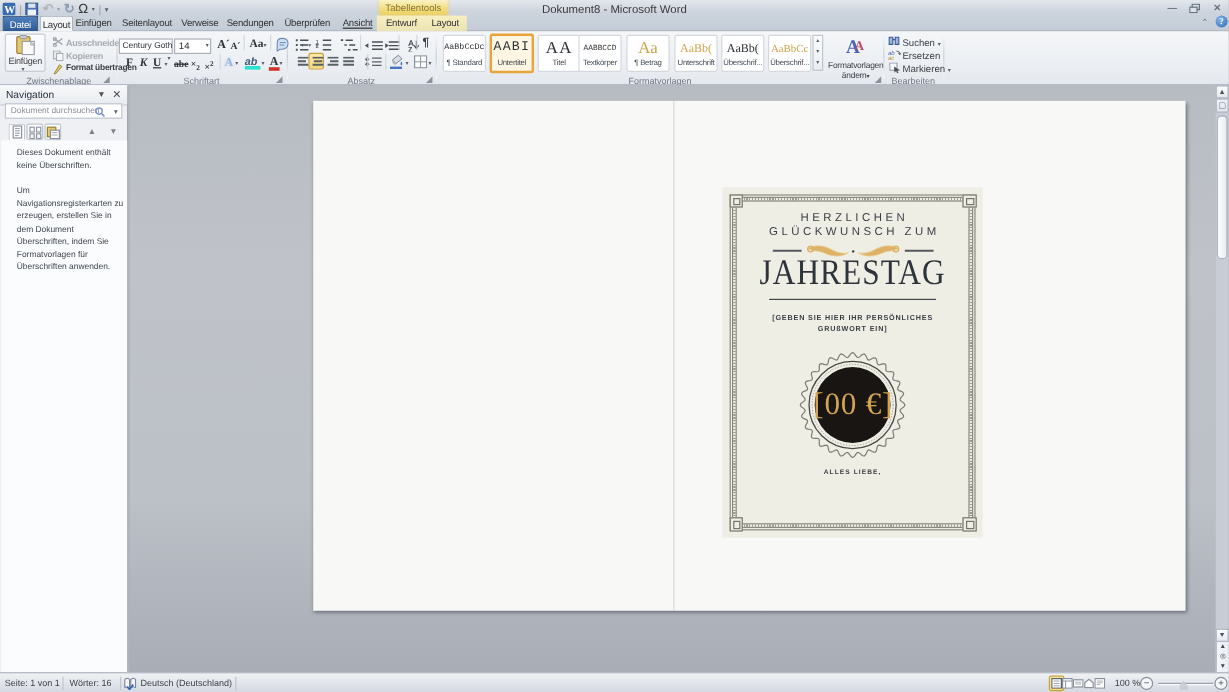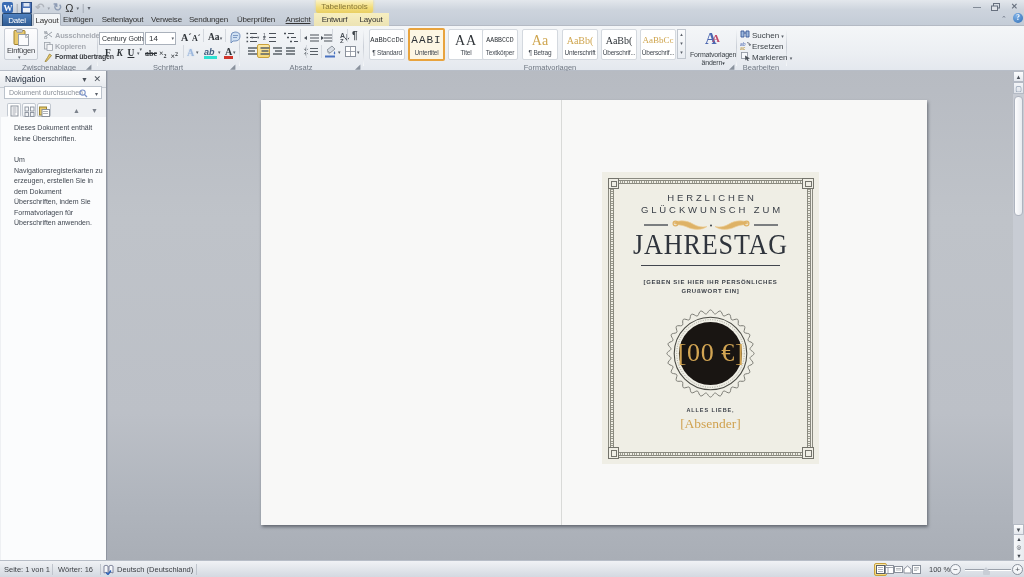--- a/index.html
+++ b/index.html
@@ -45,21 +45,21 @@
 #navhead { position:absolute; left:0; top:0; width:106px; height:17px; background:linear-gradient(#f8f9fa,#e8ebef); border-bottom:1px solid #c8cdd4;
   font-size:8.5px; color:#1f2a3a; line-height:17px; padding-left:5px; }
 #navsearch { position:absolute; left:4px; top:15px; width:98px; height:13px; background:#fff; border:1px solid #bcc3cc; font-size:7px; color:#8b9099; line-height:11px; padding-left:4px; white-space:nowrap; }
 #navtabs { position:absolute; left:4px; top:32px; width:98px; height:14px; }
 .navtab { position:absolute; top:0; width:14px; height:14px; border:1px solid #c2c8d0; background:linear-gradient(#fcfdfe,#eef1f4); border-radius:2px; }
 #navbody { position:absolute; left:1px; top:46px; width:105px; height:443px; background:#fbfcfd; font-size:7px; color:#3f4650; line-height:1.5; }
 #navbody p { margin:0 0 11px 0; }
 
 
 #docarea { position:absolute; left:108px; top:0; width:905px; height:489px; background:linear-gradient(180deg,#b7bbc2 0,#bfc3c9 30%,#bcc0c7 70%,#b0b5bd 88%,#a9aeb6 100%); overflow:hidden; }
-#page { position:absolute; left:153px; top:13px; width:666px; height:425px; background:#f8f8f7; box-shadow:1px 2px 3px rgba(40,45,55,.55);margin-top:16px; }
+#page { position:absolute; left:153px; top:13px; width:727px; height:425px; background:#f8f8f7; box-shadow:1px 2px 3px rgba(40,45,55,.55); }
 #fold { position:absolute; left:300px; top:0; width:1px; height:425px; background:#d9dad8; }
 
 
 #vscroll { position:absolute; left:1013px; top:0; width:11px; height:489px; background:#c8ccd4; }
 
 
 #statusbar { position:absolute; left:0; top:560px; width:1024px; height:17px;
   background:linear-gradient(#f0f2f5,#dfe3e9 60%,#d4d9e1); border-top:1px solid #b7bdc7; font-size:7.5px; color:#3c3f44; }
 .sdiv { position:absolute; top:3px; height:11px; width:1px; background:#c0c5cd; }
 
@@ -91,20 +91,21 @@
       </svg>
     <span style="color:#b0b5bd; font-size:11px; font-weight:bold;">↶</span>
       <span style="color:#9aa0aa; font-size:5px;">▾</span>
     <span style="color:#8e9cb4; font-size:11px; font-weight:bold;">↻</span>
     <span style="color:#333; font-size:11px;">Ω</span>
       <span style="color:#5a6069; font-size:5px;">▾</span>
     <span style="color:#9aa0aa;">|</span>
     <span style="color:#5a6069; font-size:6px;">▾</span>
   </div>
   <div id="ctxlabel">Tabellentools</div>
+  <div id="doctitle">Dokument8  -  Microsoft Word</div>
   <div class="winbtn" style="left:973px; letter-spacing:0;">—</div>
   <svg style="position:absolute; left:991px; top:3px;" width="9" height="8" viewBox="0 0 9 8">
       <rect x="2.5" y="0.5" width="6" height="4.5" fill="none" stroke="#67707e"></rect>
       <rect x="0.5" y="3" width="6" height="4.5" fill="#dfe3e9" stroke="#67707e"></rect>
     </svg>
   <div class="winbtn" style="left:1011px;">✕</div>
   <div style="position:absolute; left:1001px; top:15px; color:#6a7280; font-size:7px;">⌃</div>
   <div style="position:absolute; left:1013px; top:13px; width:10px; height:10px; border-radius:50%; background:radial-gradient(circle at 35% 30%, #7fb2e8, #2f6cb4); color:#fff; font-size:7.5px; font-weight:bold; text-align:center; line-height:10px; font-family:'Liberation Serif',serif;">?</div>
   <div id="tabs">
     <div id="ctxtabs"></div>
@@ -374,21 +375,20 @@
         <div class="abs" style="left:39px; top:93px; width:139px; height:1px; background:#42464e;"></div>
         <div class="cardtxt" style="top:106px; font-size:6px; font-weight:bold; letter-spacing:0.7px; line-height:8.5px;">[GEBEN SIE HIER IHR PERSÖNLICHES<br>GRUßWORT EIN]</div>
         <svg class="abs" style="left:63px; top:136px;" width="91" height="91" viewBox="-45.5 -45.5 91 91">
           <path d="M43.6,0.0 L43.1,1.1 L42.0,2.1 L40.6,3.0 L39.7,4.0 L39.6,5.0 L40.3,6.1 L41.4,7.3 L42.3,8.6 L42.5,9.7 L41.8,10.6 L40.5,11.4 L38.9,12.0 L37.8,12.7 L37.5,13.7 L37.9,14.9 L38.7,16.3 L39.3,17.7 L39.3,18.9 L38.4,19.7 L36.9,20.1 L35.3,20.4 L34.1,20.8 L33.5,21.7 L33.7,23.0 L34.1,24.5 L34.4,26.1 L34.1,27.2 L33.1,27.7 L31.5,27.8 L29.9,27.7 L28.6,27.9 L27.9,28.6 L27.7,29.9 L27.8,31.5 L27.7,33.1 L27.2,34.1 L26.1,34.4 L24.5,34.1 L23.0,33.7 L21.7,33.5 L20.8,34.1 L20.4,35.3 L20.1,36.9 L19.7,38.4 L18.9,39.3 L17.7,39.3 L16.3,38.7 L14.9,37.9 L13.7,37.5 L12.7,37.8 L12.0,38.9 L11.4,40.5 L10.6,41.8 L9.7,42.5 L8.6,42.3 L7.3,41.4 L6.1,40.3 L5.0,39.6 L4.0,39.7 L3.0,40.6 L2.1,42.0 L1.1,43.1 L0.0,43.6 L-1.1,43.1 L-2.1,42.0 L-3.0,40.6 L-4.0,39.7 L-5.0,39.6 L-6.1,40.3 L-7.3,41.4 L-8.6,42.3 L-9.7,42.5 L-10.6,41.8 L-11.4,40.5 L-12.0,38.9 L-12.7,37.8 L-13.7,37.5 L-14.9,37.9 L-16.3,38.7 L-17.7,39.3 L-18.9,39.3 L-19.7,38.4 L-20.1,36.9 L-20.4,35.3 L-20.8,34.1 L-21.7,33.5 L-23.0,33.7 L-24.5,34.1 L-26.1,34.4 L-27.2,34.1 L-27.7,33.1 L-27.8,31.5 L-27.7,29.9 L-27.9,28.6 L-28.6,27.9 L-29.9,27.7 L-31.5,27.8 L-33.1,27.7 L-34.1,27.2 L-34.4,26.1 L-34.1,24.5 L-33.7,23.0 L-33.5,21.7 L-34.1,20.8 L-35.3,20.4 L-36.9,20.1 L-38.4,19.7 L-39.3,18.9 L-39.3,17.7 L-38.7,16.3 L-37.9,14.9 L-37.5,13.7 L-37.8,12.7 L-38.9,12.0 L-40.5,11.4 L-41.8,10.6 L-42.5,9.7 L-42.3,8.6 L-41.4,7.3 L-40.3,6.1 L-39.6,5.0 L-39.7,4.0 L-40.6,3.0 L-42.0,2.1 L-43.1,1.1 L-43.6,0.0 L-43.1,-1.1 L-42.0,-2.1 L-40.6,-3.0 L-39.7,-4.0 L-39.6,-5.0 L-40.3,-6.1 L-41.4,-7.3 L-42.3,-8.6 L-42.5,-9.7 L-41.8,-10.6 L-40.5,-11.4 L-38.9,-12.0 L-37.8,-12.7 L-37.5,-13.7 L-37.9,-14.9 L-38.7,-16.3 L-39.3,-17.7 L-39.3,-18.9 L-38.4,-19.7 L-36.9,-20.1 L-35.3,-20.4 L-34.1,-20.8 L-33.5,-21.7 L-33.7,-23.0 L-34.1,-24.5 L-34.4,-26.1 L-34.1,-27.2 L-33.1,-27.7 L-31.5,-27.8 L-29.9,-27.7 L-28.6,-27.9 L-27.9,-28.6 L-27.7,-29.9 L-27.8,-31.5 L-27.7,-33.1 L-27.2,-34.1 L-26.1,-34.4 L-24.5,-34.1 L-23.0,-33.7 L-21.7,-33.5 L-20.8,-34.1 L-20.4,-35.3 L-20.1,-36.9 L-19.7,-38.4 L-18.9,-39.3 L-17.7,-39.3 L-16.3,-38.7 L-14.9,-37.9 L-13.7,-37.5 L-12.7,-37.8 L-12.0,-38.9 L-11.4,-40.5 L-10.6,-41.8 L-9.7,-42.5 L-8.6,-42.3 L-7.3,-41.4 L-6.1,-40.3 L-5.0,-39.6 L-4.0,-39.7 L-3.0,-40.6 L-2.1,-42.0 L-1.1,-43.1 L-0.0,-43.6 L1.1,-43.1 L2.1,-42.0 L3.0,-40.6 L4.0,-39.7 L5.0,-39.6 L6.1,-40.3 L7.3,-41.4 L8.6,-42.3 L9.7,-42.5 L10.6,-41.8 L11.4,-40.5 L12.0,-38.9 L12.7,-37.8 L13.7,-37.5 L14.9,-37.9 L16.3,-38.7 L17.7,-39.3 L18.9,-39.3 L19.7,-38.4 L20.1,-36.9 L20.4,-35.3 L20.8,-34.1 L21.7,-33.5 L23.0,-33.7 L24.5,-34.1 L26.1,-34.4 L27.2,-34.1 L27.7,-33.1 L27.8,-31.5 L27.7,-29.9 L27.9,-28.6 L28.6,-27.9 L29.9,-27.7 L31.5,-27.8 L33.1,-27.7 L34.1,-27.2 L34.4,-26.1 L34.1,-24.5 L33.7,-23.0 L33.5,-21.7 L34.1,-20.8 L35.3,-20.4 L36.9,-20.1 L38.4,-19.7 L39.3,-18.9 L39.3,-17.7 L38.7,-16.3 L37.9,-14.9 L37.5,-13.7 L37.8,-12.7 L38.9,-12.0 L40.5,-11.4 L41.8,-10.6 L42.5,-9.7 L42.3,-8.6 L41.4,-7.3 L40.3,-6.1 L39.6,-5.0 L39.7,-4.0 L40.6,-3.0 L42.0,-2.1 L43.1,-1.1 Z" fill="#efeee5" stroke="#7d7d76" stroke-width="1"></path>
           <circle r="36.3" fill="none" stroke="#4a4a44" stroke-width="1.1"></circle>
           <circle r="33.8" fill="none" stroke="#8a8a80" stroke-width=".7" stroke-dasharray="1,1.4"></circle>
           <circle r="31.6" fill="#191512"></circle>
           <text x="0.5" y="7.5" text-anchor="middle" font-family="Liberation Serif" font-size="26" letter-spacing="0.6" fill="#d2a553">[00 €]</text>
         </svg>
         <div class="cardtxt" style="top:235px; font-size:5.5px; font-weight:bold; letter-spacing:0.9px;">ALLES LIEBE,</div>
-        <div class="cardtxt" style="top:244px; font-family:'Liberation Serif',serif; font-size:13.5px; color:#d0a250;">[Absender]</div>
       </div>
     </div>
   </div>
   <div id="vscroll">
     <div style="position:absolute; left:0; top:0; width:11px; height:11px; background:linear-gradient(#fbfcfd,#e4e8ee); border:1px solid #b4bac4; text-align:center; line-height:10px; font-size:6px; color:#4a5058;">▲</div>
     <div style="position:absolute; left:0; top:11px; width:11px; height:12px; background:linear-gradient(#f2f4f7,#dfe3ea); border:1px solid #b4bac4; text-align:center; line-height:11px; font-size:7px; color:#6a7e96;">▢</div>
     <div style="position:absolute; left:1px; top:25px; width:9px; height:120px; background:linear-gradient(90deg,#fdfdfe,#e8ebf0); border:1px solid #aeb4bf; border-radius:4px;"></div>
     <div style="position:absolute; left:0; bottom:25px; width:11px; height:11px; background:linear-gradient(#fbfcfd,#e4e8ee); border:1px solid #b4bac4; text-align:center; line-height:10px; font-size:6px; color:#4a5058;">▼</div>
     <div style="position:absolute; left:0; bottom:0; width:11px; height:25px; background:linear-gradient(90deg,#f6f8fa,#e8ebf0); border-left:1px solid #b4bac4; font-size:5.5px; color:#3f454d; text-align:center; line-height:8.4px;">▲<br>◎<br>▼</div>
   </div>

